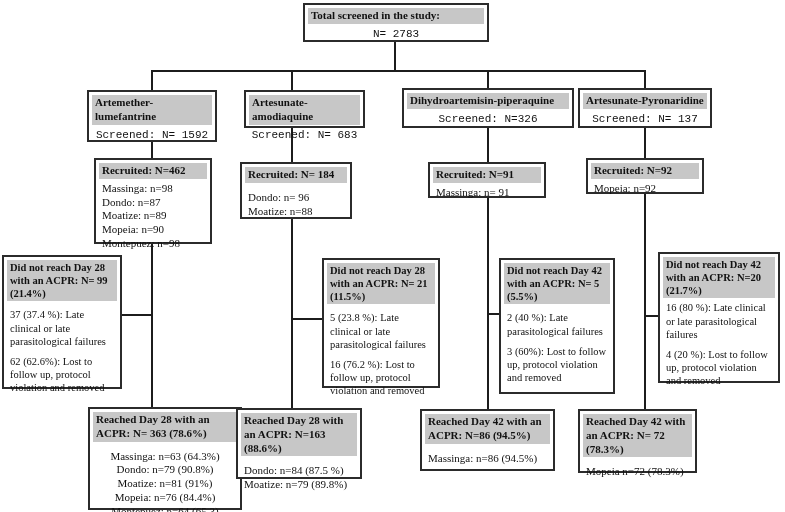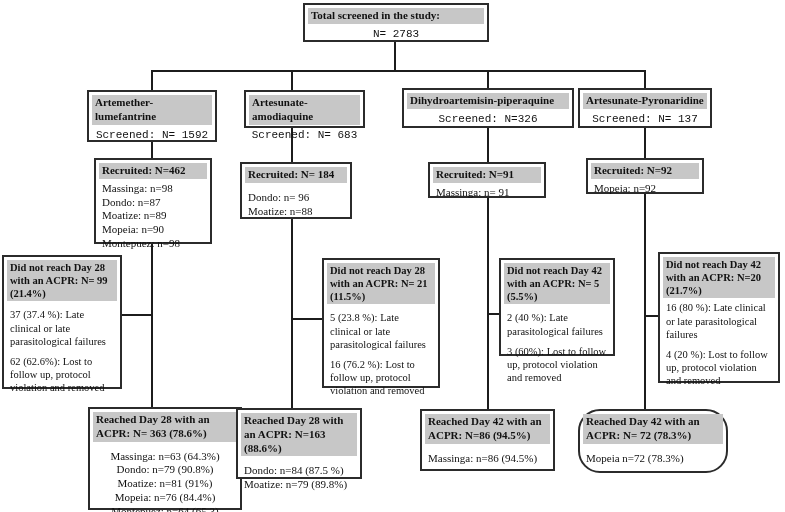--- a/index.html
+++ b/index.html
@@ -106,21 +106,21 @@
   <div class="box small" style="left:2px;top:255px;width:120px;height:134px;">
     <div class="hdr">Did not reach Day 28 with an ACPR: N= 99 (21.4%)</div>
     <div class="reason">37 (37.4 %): Late clinical or late parasitological failures</div>
     <div class="reason">62 (62.6%): Lost to follow up, protocol violation and removed</div>
   </div>
   <div class="box small" style="left:322px;top:258px;width:118px;height:130px;">
     <div class="hdr">Did not reach Day 28 with an ACPR: N= 21 (11.5%)</div>
     <div class="reason">5 (23.8 %): Late clinical or late parasitological failures</div>
     <div class="reason">16 (76.2 %): Lost to follow up, protocol violation and removed</div>
   </div>
-  <div class="box small" style="left:499px;top:258px;width:116px;height:98px;">
+  <div class="box small" style="left:499px;top:258px;width:116px;height:136px;">
     <div class="hdr">Did not reach Day 42 with an ACPR: N= 5 (5.5%)</div>
     <div class="reason">2 (40 %): Late parasitological failures</div>
     <div class="reason">3 (60%): Lost to follow up, protocol violation and removed</div>
   </div>
   <div class="box small" style="left:658px;top:252px;width:122px;height:131px;">
     <div class="hdr">Did not reach Day 42 with an ACPR: N=20 (21.7%)</div>
     <div class="reason" style="margin-top:0;">16 (80 %): Late clinical or late parasitological failures</div>
     <div class="reason">4 (20 %): Lost to follow up, protocol violation and removed</div>
   </div>
 
@@ -134,18 +134,18 @@
   </div>
   <div class="box" style="left:236px;top:408px;width:126px;height:71px;">
     <div class="hdr">Reached Day 28 with an ACPR: N=163 (88.6%)</div>
     <div class="sites gap">Dondo: n=84 (87.5 %)
 Moatize: n=79 (89.8%)</div>
   </div>
   <div class="box" style="left:420px;top:409px;width:135px;height:62px;">
     <div class="hdr">Reached Day 42 with an ACPR: N=86 (94.5%)</div>
     <div class="sites gap">Massinga: n=86 (94.5%)</div>
   </div>
-  <div class="box" style="left:578px;top:409px;width:150px;height:64px;border-radius:22px;">
+  <div class="box" style="left:578px;top:409px;width:119px;height:64px;">
     <div class="hdr">Reached Day 42 with an ACPR: N= 72 (78.3%)</div>
     <div class="sites gap">Mopeia n=72 (78.3%)</div>
   </div>
 
 </div>
 
 </body></html>

